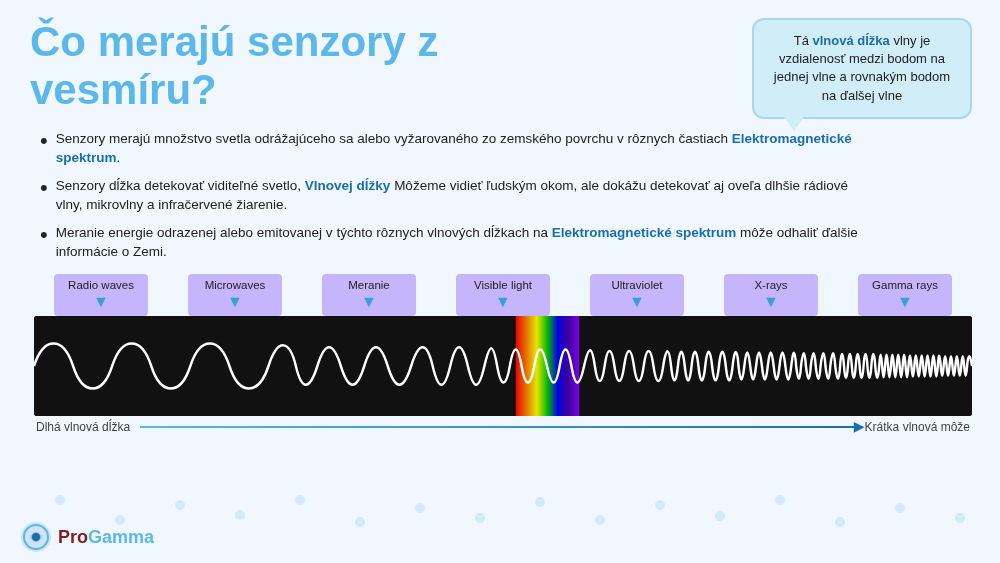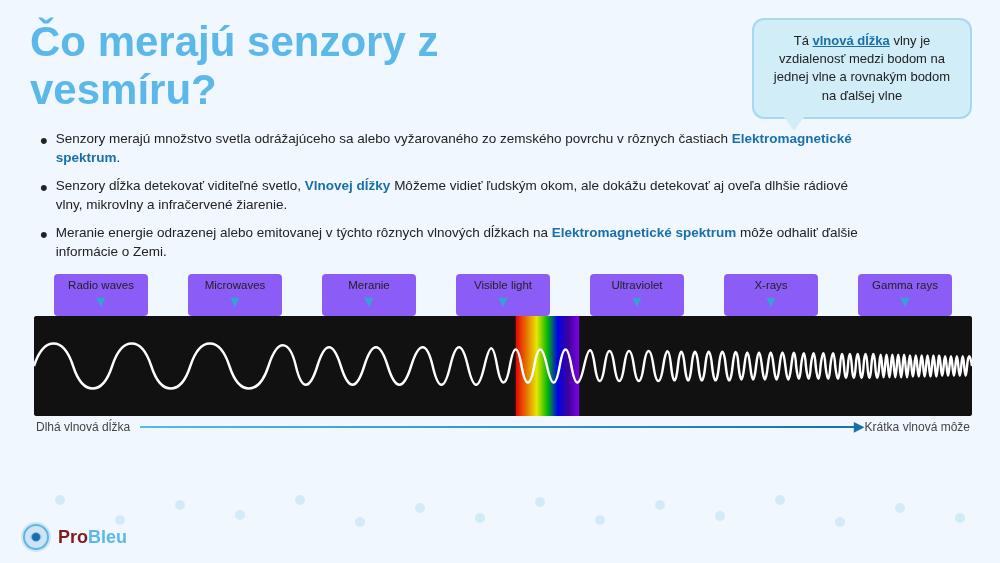--- a/index.html
+++ b/index.html
@@ -58,21 +58,20 @@
       bottom: -14px;
       left: 30px;
       border-width: 14px 10px 0 10px;
       border-style: solid;
       border-color: #d0edf8 transparent transparent transparent;
     }
 
     .tooltip-bubble .highlight {
       font-weight: 700;
       color: #1a6faa;
-      text-decoration: underline;
     }
 
     
     .bullets {
       margin-top: 4px;
       margin-left: 10px;
     }
     .bullet-item {
       display: flex;
       align-items: flex-start;
@@ -101,21 +100,21 @@
 
     
     .spectrum-labels {
       display: flex;
       align-items: flex-end;
       justify-content: space-between;
       padding: 0 4px;
       margin-bottom: 0;
     }
     .spec-label {
-      background: #8b5cf6;
+      background: #c4b5fd;
       color: #222;
       font-size: 11.5px;
       padding: 5px 8px;
       border-radius: 4px;
       text-align: center;
       min-width: 70px;
       flex: 1;
       margin: 0 20px;
       position: relative;
     }
@@ -393,15 +392,15 @@
 </div>
 
 <div class="logo-bar">
   <svg class="logo-icon" xmlns="http://www.w3.org/2000/svg" viewBox="0 0 32 32">
     <circle cx="16" cy="16" r="15" fill="#1a6faa" opacity="0.15"></circle>
     <circle cx="16" cy="16" r="12" fill="none" stroke="#5bb8e8" stroke-width="2"></circle>
     <path d="M10,16 Q16,6 22,16 Q16,26 10,16Z" fill="#5bb8e8" opacity="0.7"></path>
     <circle cx="16" cy="16" r="4" fill="#1a6faa"></circle>
   </svg>
   <span class="logo-text">
-    <span>Pro</span><span style="color:#5bb8e8">Bleu</span>
+    <span>Pro</span><span style="color:#5bb8e8">Gamma</span>
   </span>
 </div>
 
 </body></html>

